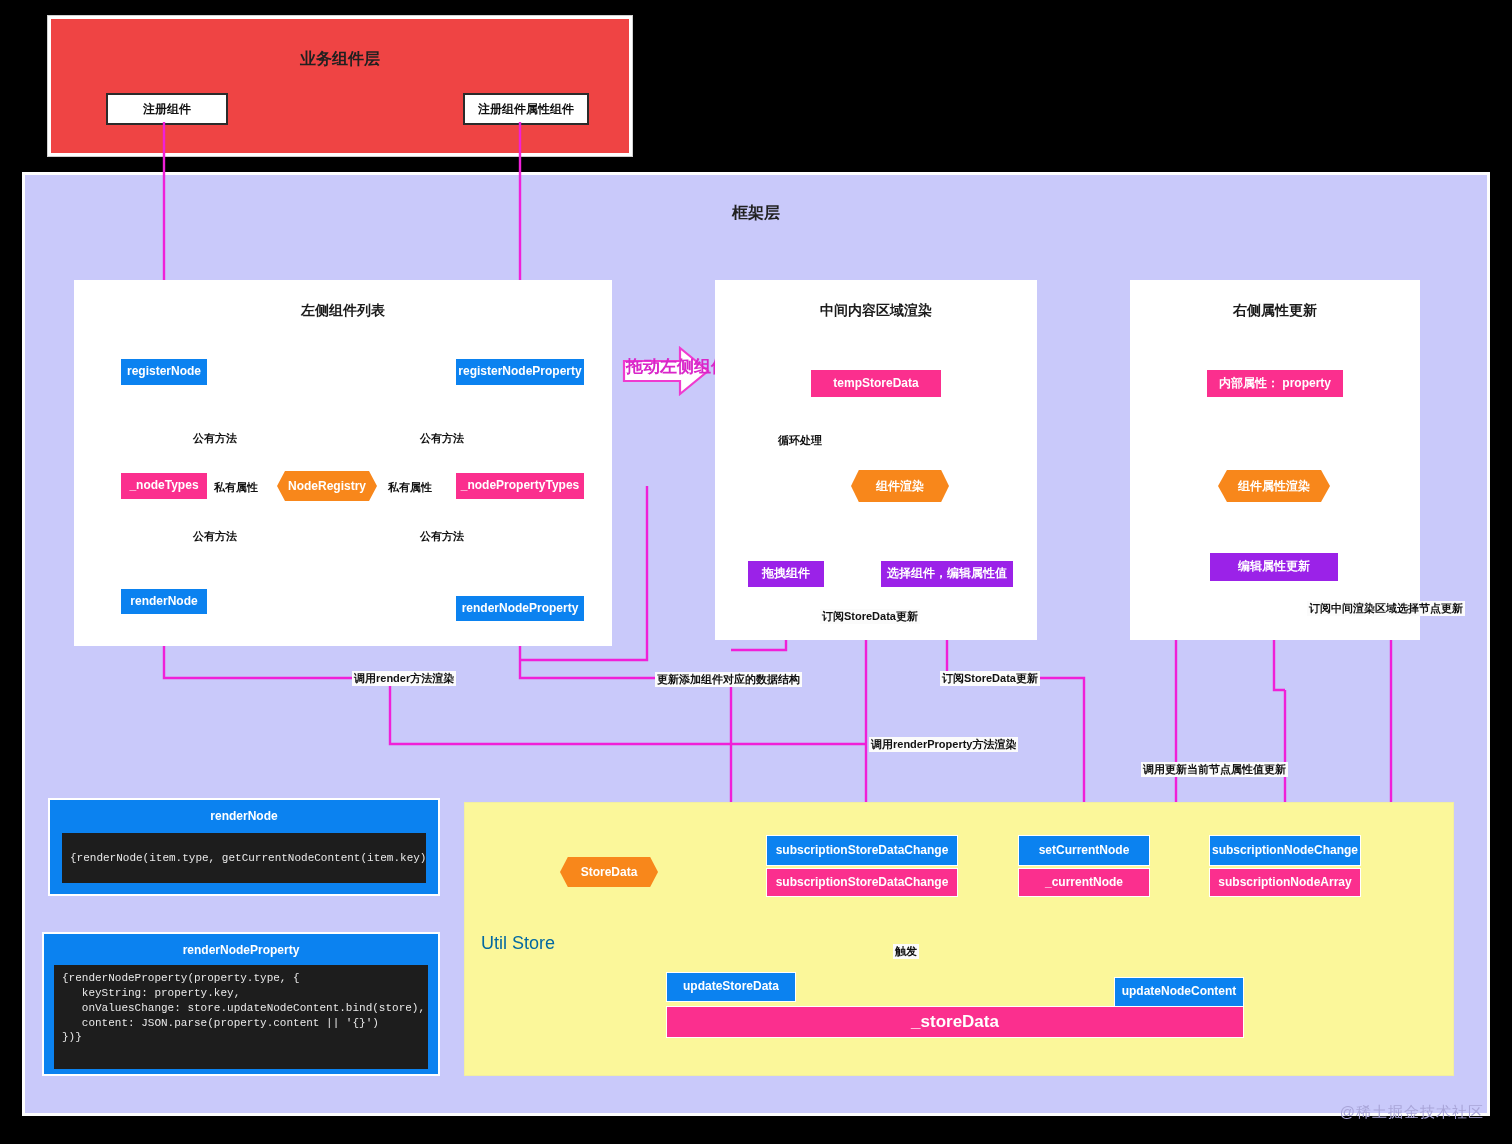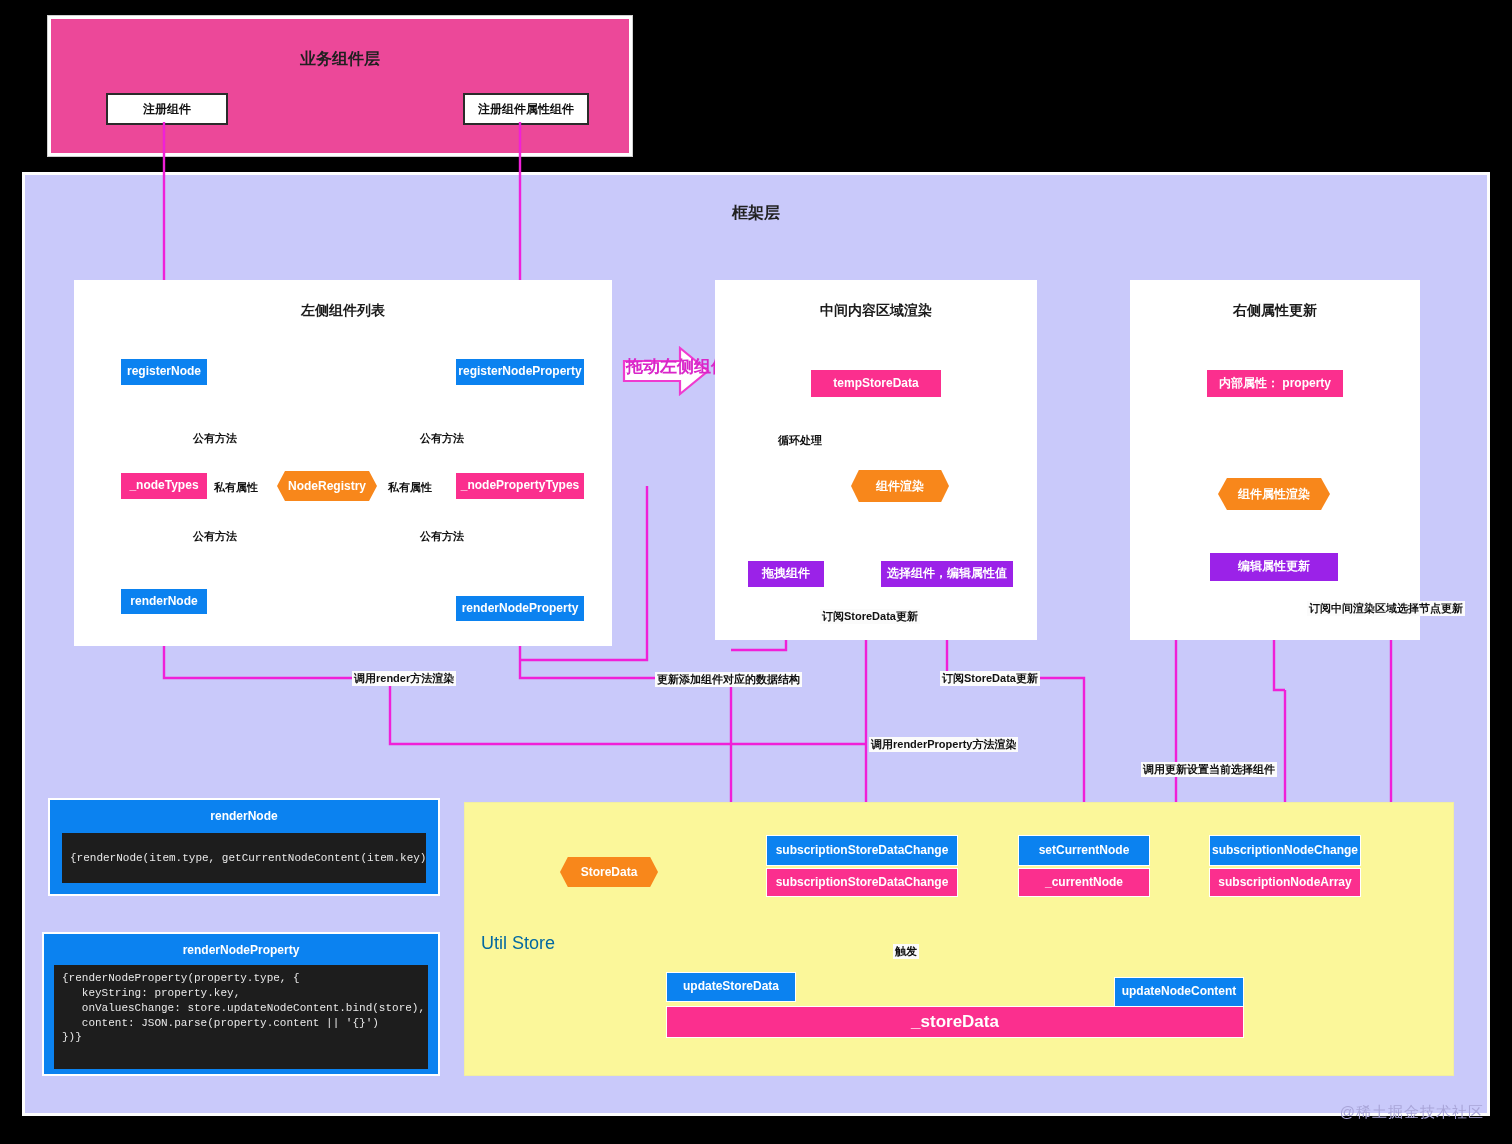--- a/index.html
+++ b/index.html
@@ -1,21 +1,21 @@
 <!DOCTYPE html>
 <html><head>
 <meta charset="utf-8">
 <style>
   html,body{margin:0;padding:0;background:#000;}
   #root{position:relative;width:1512px;height:1144px;background:#000;
         font-family:"Liberation Sans","DejaVu Sans",sans-serif;overflow:hidden;}
   .abs{position:absolute;box-sizing:border-box;}
 
   
-  .layer-business{left:48px;top:16px;width:584px;height:140px;background:#ec4899;
+  .layer-business{left:48px;top:16px;width:584px;height:140px;background:#ef4444;
         border:3px solid #ffffff;outline:1px solid #cfcfcf;}
   .layer-framework{left:22px;top:172px;width:1468px;height:944px;background:#c9c9fa;
         border:3px solid #fdfdfd;}
   .layer-title{font-size:16px;font-weight:bold;color:#202020;text-align:center;}
 
   
   .panel{background:#ffffff;}
   .panel-title{position:absolute;left:0;right:0;top:22px;text-align:center;
         font-size:14px;font-weight:bold;color:#1b1b1b;}
 
@@ -209,33 +209,33 @@
     </div>
   <div class="elabel-plain" style="left:778px;top:433px;">循环处理</div>
   <div class="elabel" style="left:820px;top:609px;">订阅StoreData更新</div>
 
   <div class="abs panel" style="left:1130px;top:280px;width:290px;height:360px;">
     <div class="panel-title">右侧属性更新</div>
   </div>
   <div class="abs nd pink" style="left:1206px;top:369px;width:138px;height:29px;font-size:12px;">
     <span>内部属性： property</span>
     </div>
-  <div class="abs orange-hex" style="left:1218px;top:470px;width:112px;height:32px;font-size:12px;margin-top:8px;">
+  <div class="abs orange-hex" style="left:1218px;top:470px;width:112px;height:32px;font-size:12px;">
     <span>组件属性渲染</span>
     </div>
   <div class="abs nd purple" style="left:1209px;top:552px;width:130px;height:30px;font-size:12px;">
     <span>编辑属性更新</span>
     </div>
   <div class="elabel" style="left:1307px;top:601px;">订阅中间渲染区域选择节点更新</div>
 
   <div class="elabel" style="left:352px;top:671px;">调用render方法渲染</div>
   <div class="elabel" style="left:655px;top:672px;">更新添加组件对应的数据结构</div>
   <div class="elabel" style="left:940px;top:671px;">订阅StoreData更新</div>
   <div class="elabel" style="left:869px;top:737px;">调用renderProperty方法渲染</div>
-  <div class="elabel" style="left:1141px;top:762px;">调用更新设置当前选择组件</div>
+  <div class="elabel" style="left:1141px;top:762px;">调用更新当前节点属性值更新</div>
 
   <div class="abs codecard" style="left:48px;top:798px;width:392px;height:98px;">
     <div class="codecard-title">renderNode</div>
     <div class="codebox" style="margin:10px 12px;height:38px;display:flex;align-items:center;">{renderNode(item.type, getCurrentNodeContent(item.key))}</div>
   </div>
   <div class="abs codecard" style="left:42px;top:932px;width:398px;height:144px;">
     <div class="codecard-title">renderNodeProperty</div>
     <div class="codebox" style="margin:8px 10px;height:92px;">{renderNodeProperty(property.type, {
    keyString: property.key,
    onValuesChange: store.updateNodeContent.bind(store),

